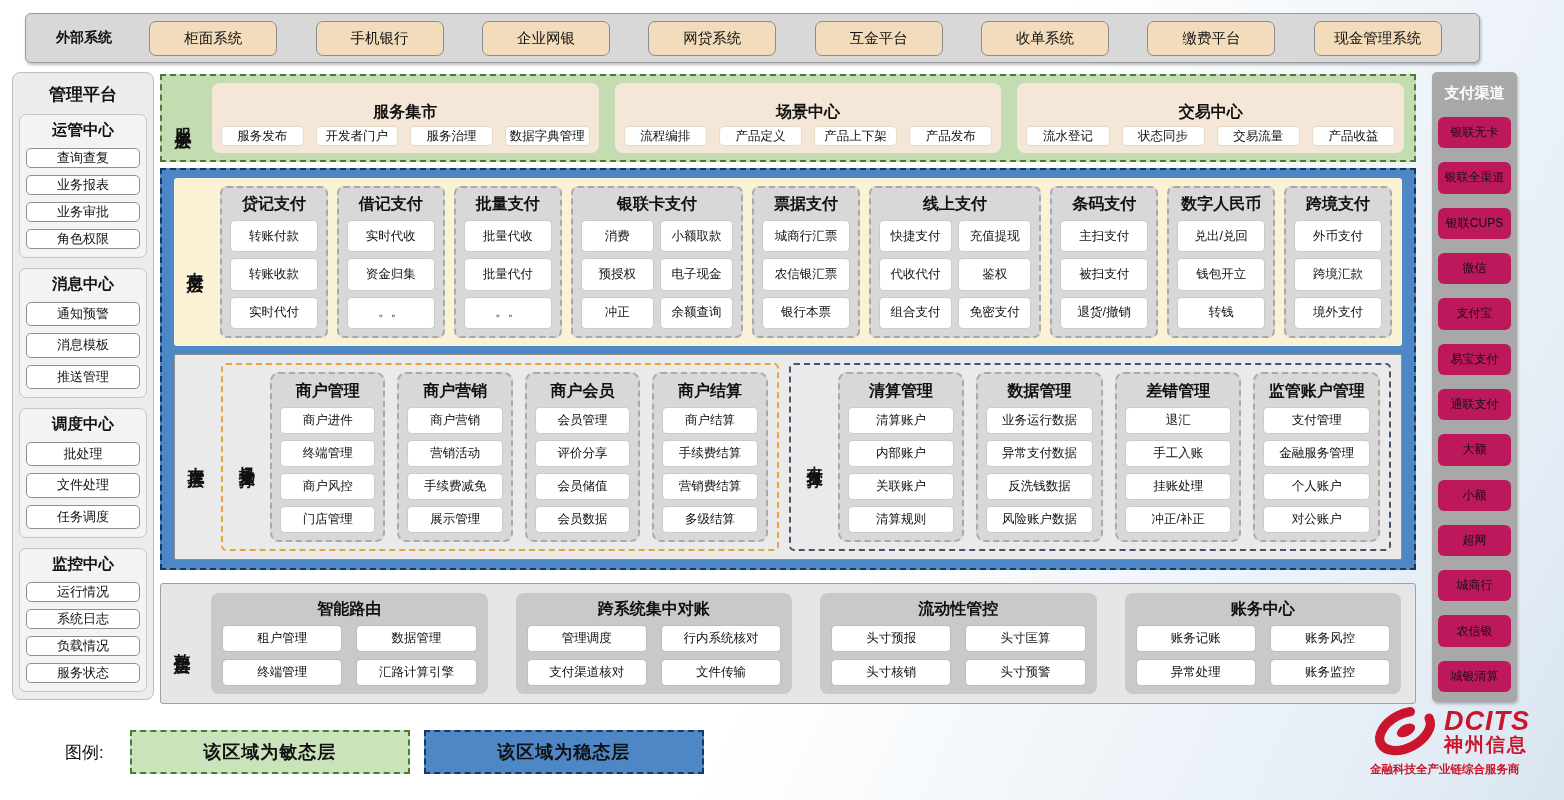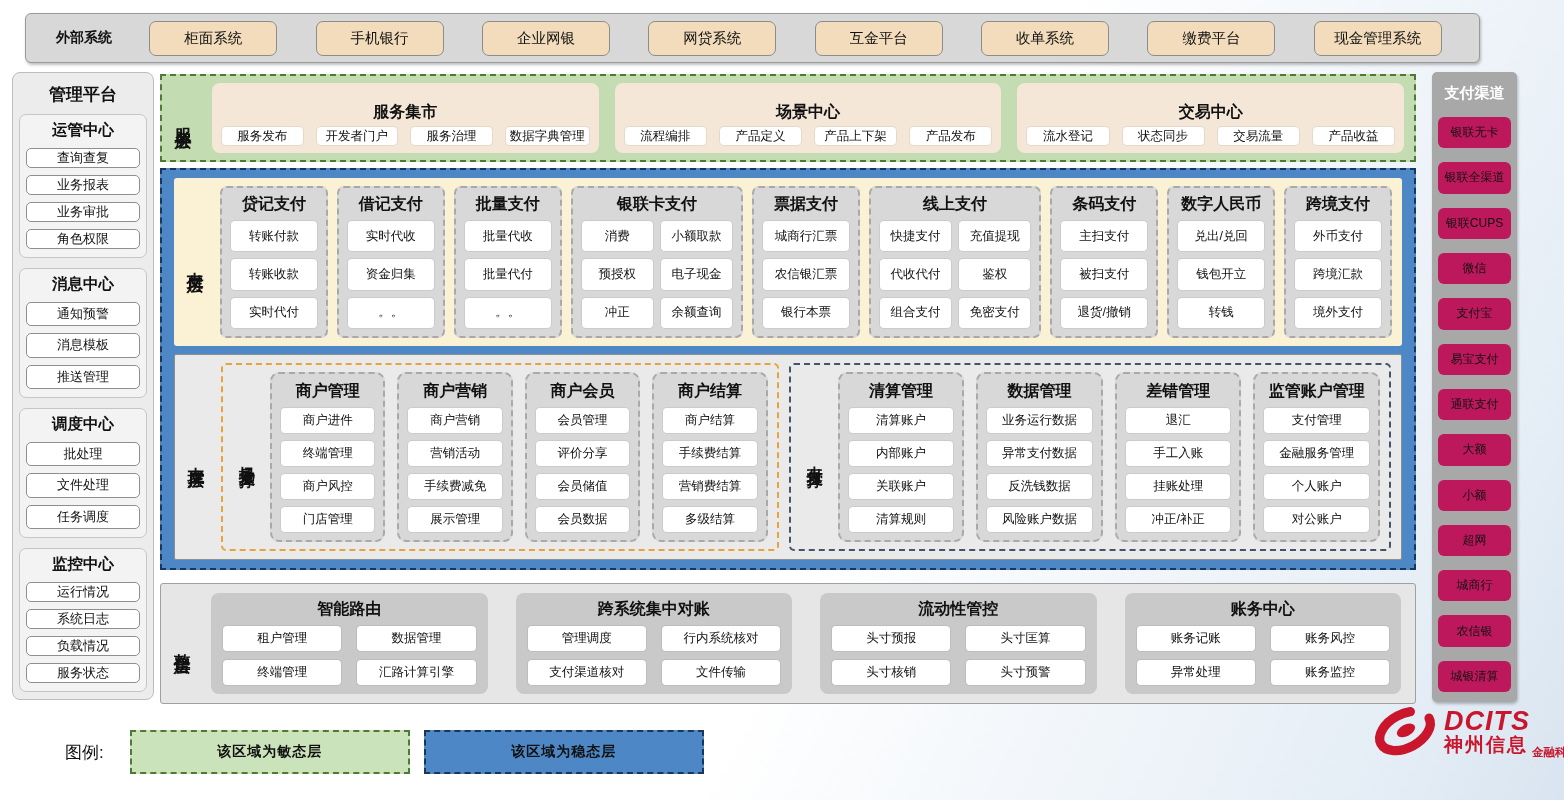--- a/index.html
+++ b/index.html
@@ -160,28 +160,28 @@
   .int-items{ flex:1; display:grid; grid-template-columns:1fr 1fr; gap:9px 16px; }
 
   
   .legend-row{
     position:absolute; left:65px; top:730px; height:44px;
     display:flex; align-items:center; gap:14px;
   }
   .legend-label{ font-size:17px; margin-right:12px; }
   .legend-box{
     width:280px; height:44px; display:flex; align-items:center; justify-content:center;
-    font-weight:bold; font-size:14px; letter-spacing:1px;
+    font-weight:bold; font-size:18px; letter-spacing:1px;
   }
   .legend-agile{ background:#cbe3ba; border:2px dashed #4e7a35; }
   .legend-stable{ background:var(--stable-blue); border:2.5px dashed #17375e; }
 
   .logo{
     position:absolute; right:8px; top:702px; width:186px;
-    display:flex; flex-direction:row; align-items:flex-end; gap:2px;
+    display:flex; flex-direction:column; align-items:flex-start; gap:2px;
   }
   .logo-top{ display:flex; align-items:center; gap:4px; }
   .logo-text{ display:flex; flex-direction:column; line-height:1.05; }
   .logo-brand{ color:var(--logo-red); font-weight:bold; font-style:italic; font-size:27px; letter-spacing:1px; }
   .logo-name{ color:var(--logo-red); font-weight:bold; font-size:19px; letter-spacing:2px; }
   .logo-tagline{ color:var(--logo-red); font-weight:bold; font-size:11.5px; white-space:nowrap; }
 </style>
 </head>
 <body>
 

